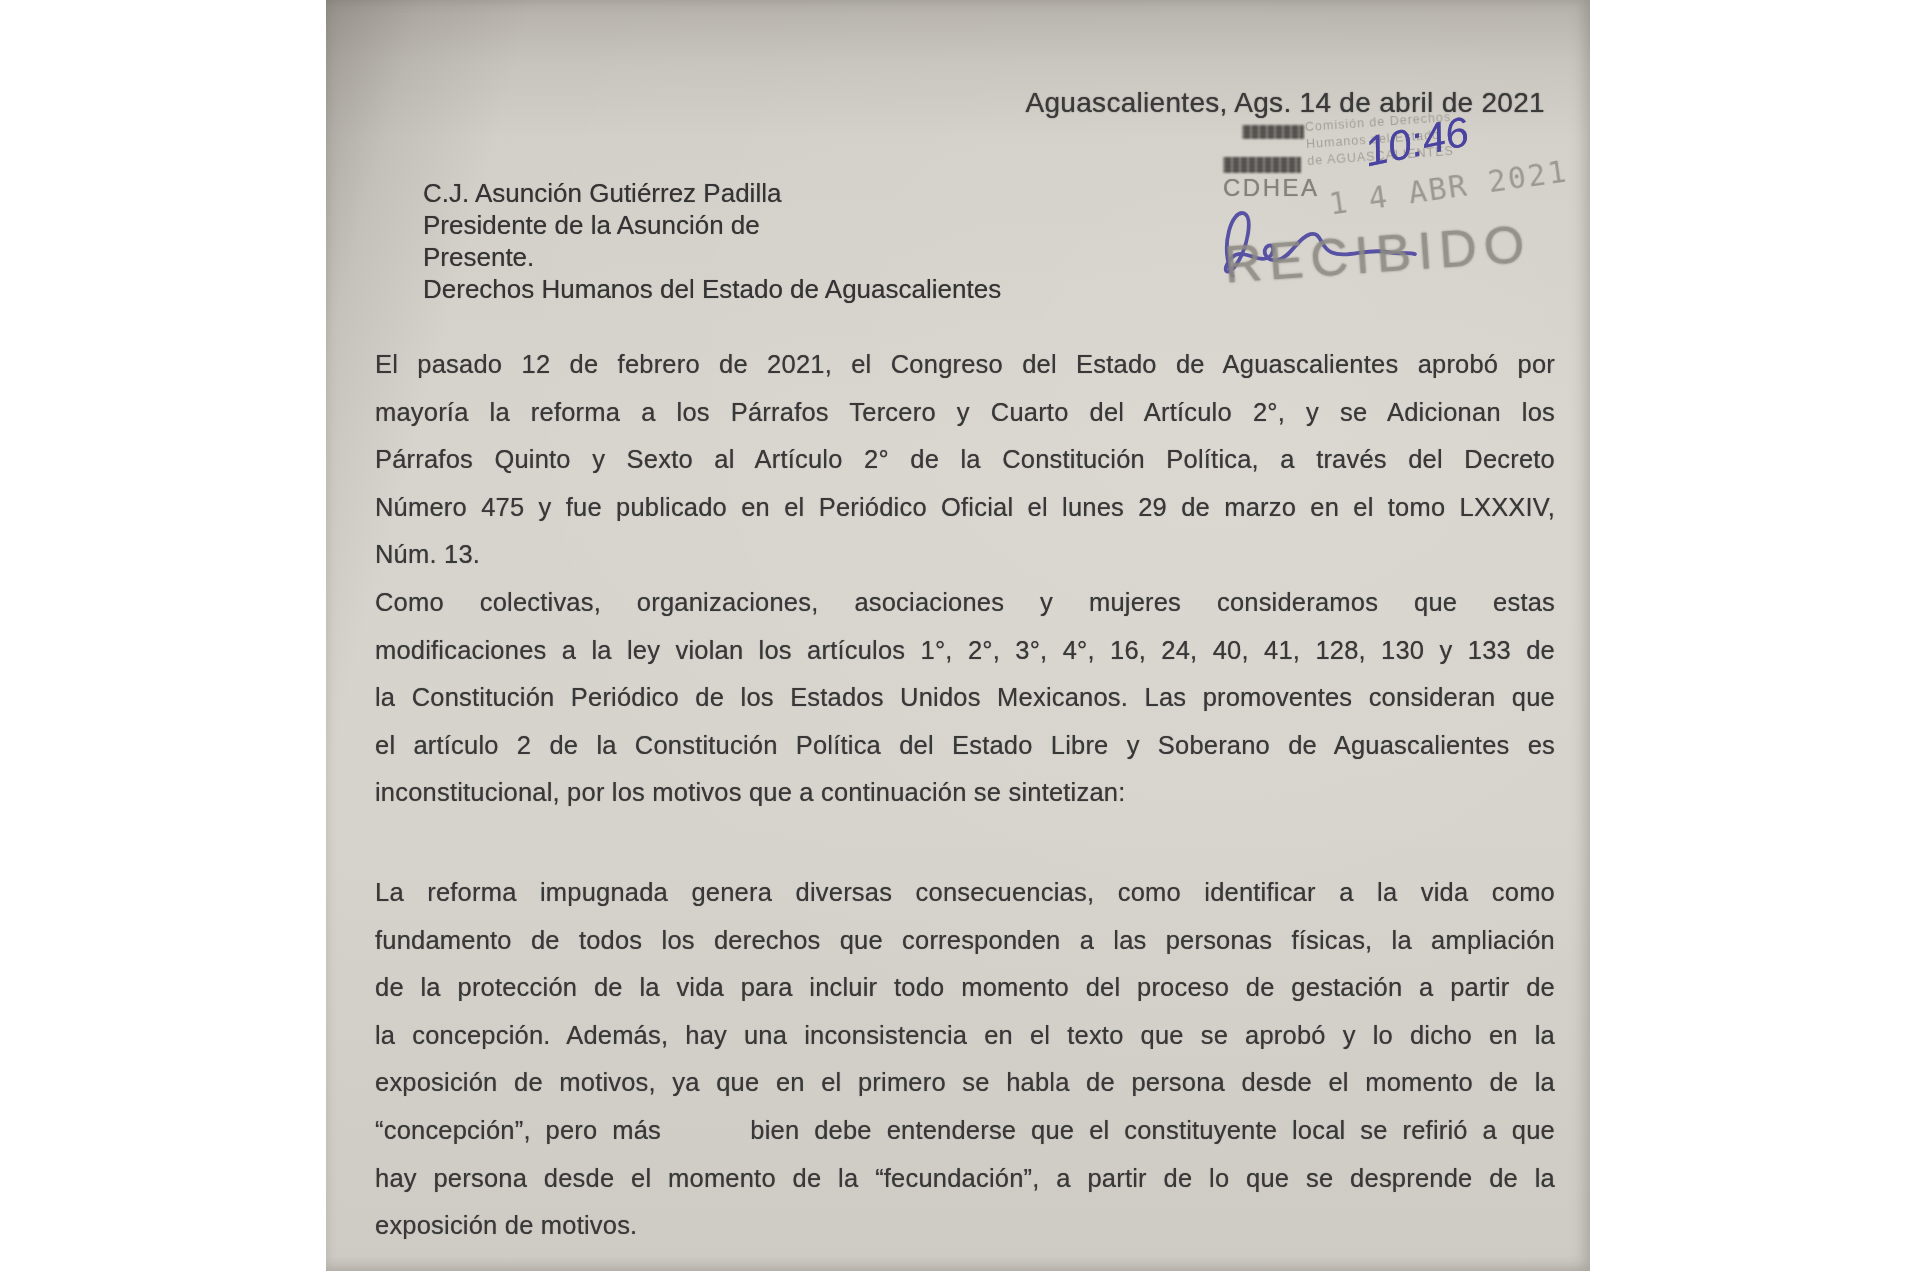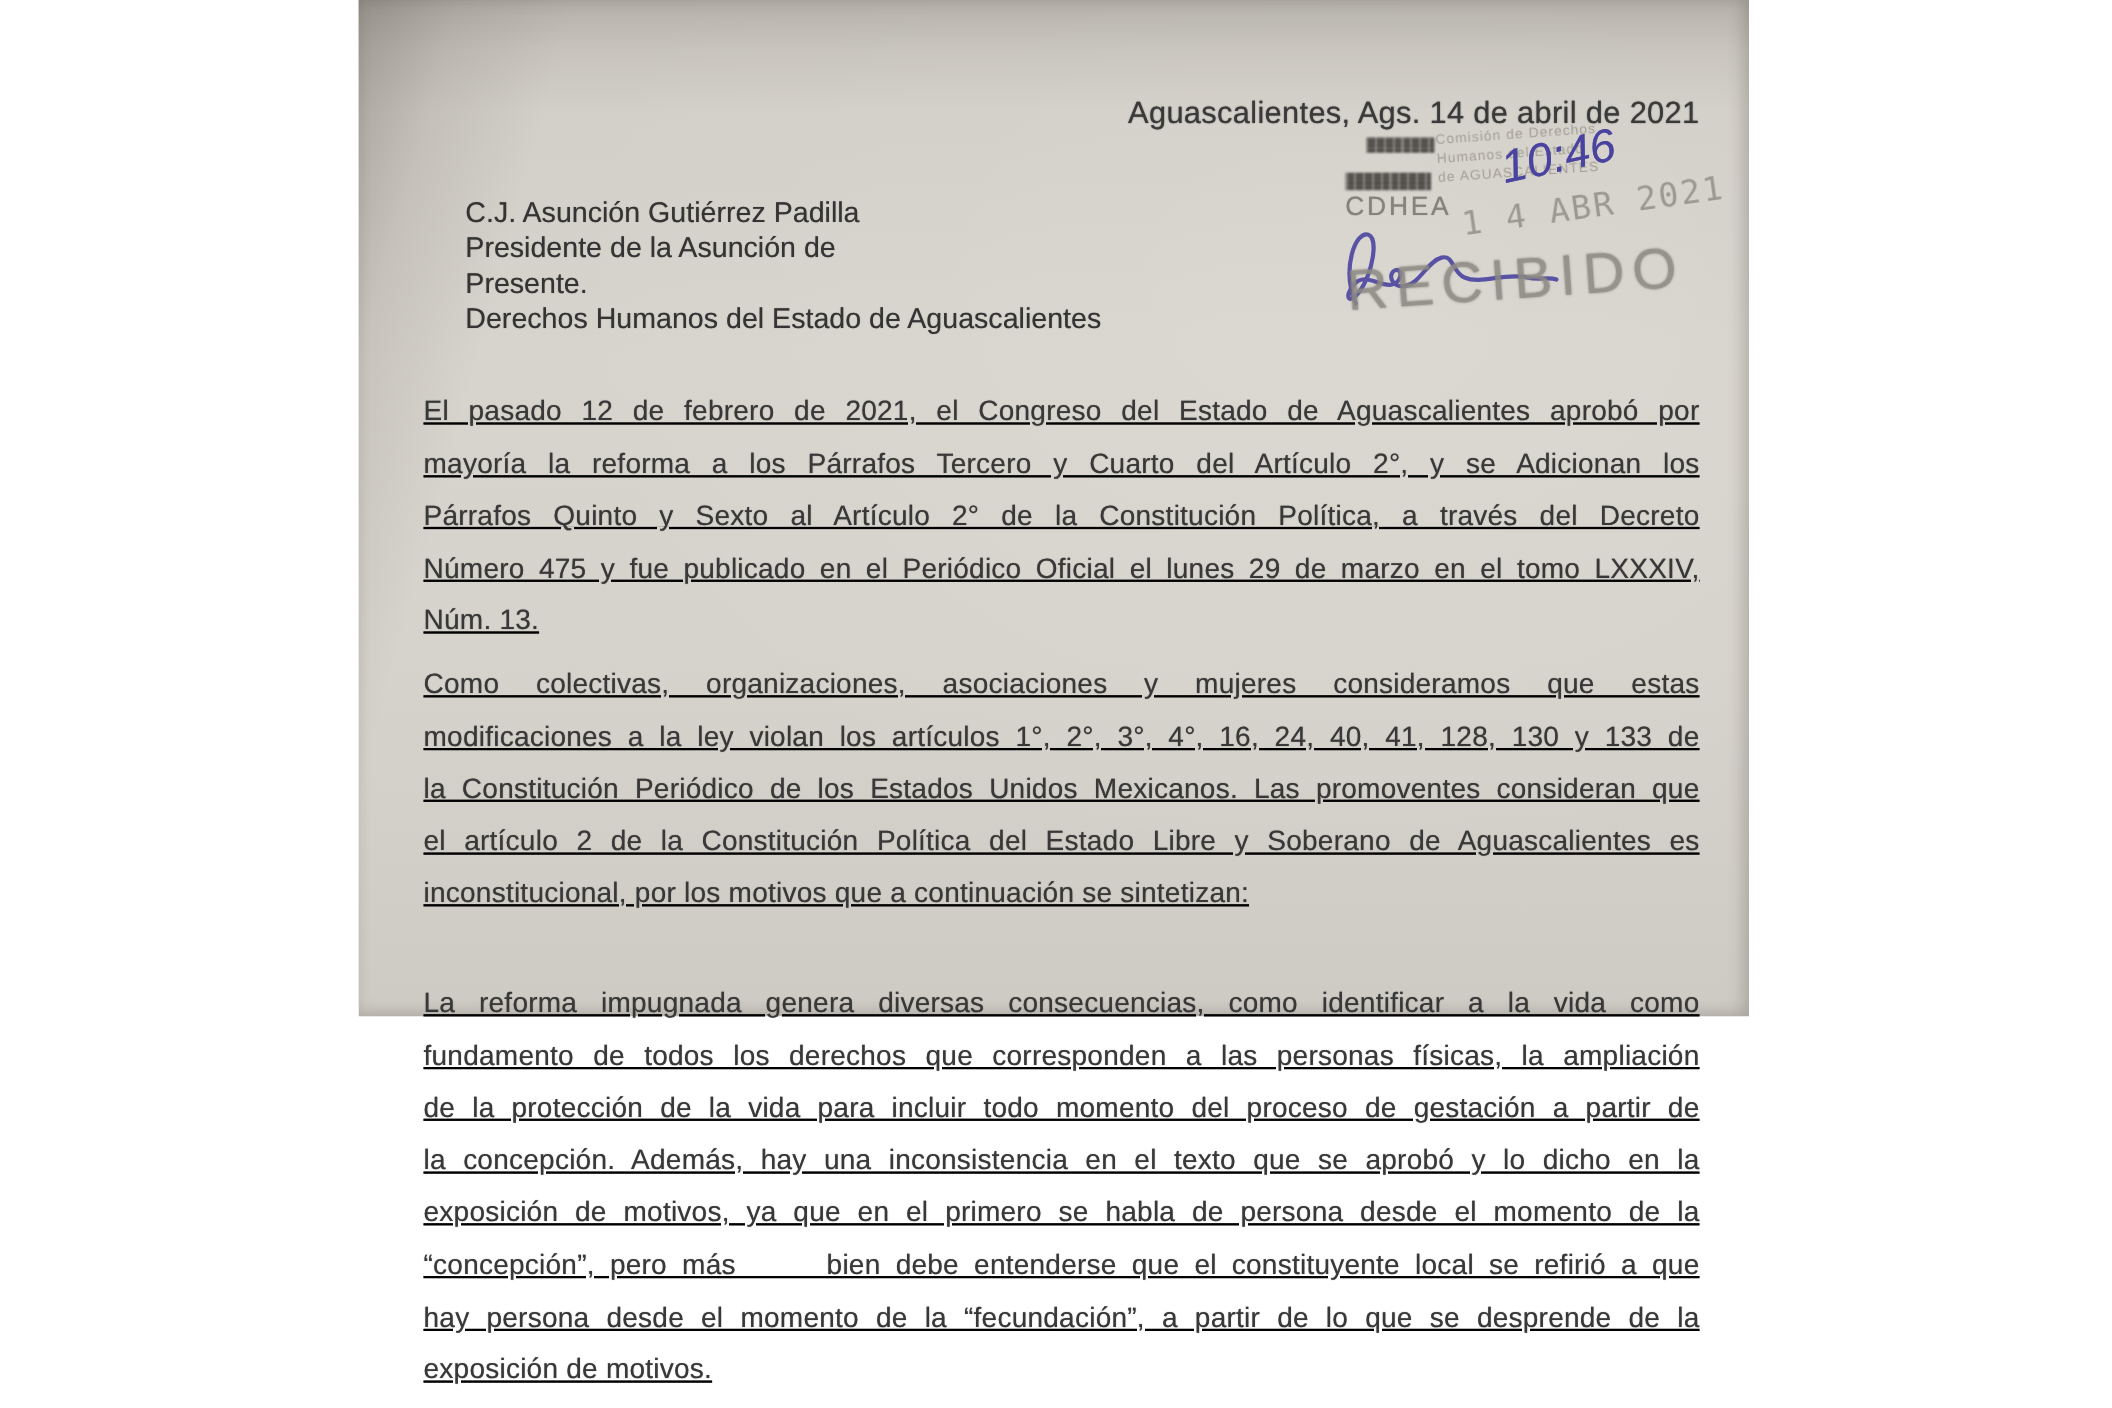--- a/index.html
+++ b/index.html
@@ -14,21 +14,21 @@
     height: 1280px;
     overflow: hidden;
     background: #ffffff;
   }
   
   .page {
     position: absolute;
     left: 326px;
     top: 0;
     width: 1264px;
-    height: 924px;
+    height: 1271px;
     background:
       linear-gradient(105deg, rgba(104,99,92,0.42) 0%, rgba(104,99,92,0.14) 6%, rgba(0,0,0,0) 13%),
       linear-gradient(180deg, rgba(116,110,102,0.30) 0%, rgba(116,110,102,0.10) 5%, rgba(0,0,0,0) 11%),
       radial-gradient(ellipse at 70% 30%, rgba(255,255,255,0.10), rgba(0,0,0,0) 60%),
       linear-gradient(180deg, #d0cdc6 0%, #d7d4cd 35%, #d6d3cc 65%, #cecbc4 100%);
     box-shadow: inset -7px 0 14px rgba(85,80,73,0.20), inset 0 -5px 12px rgba(85,80,73,0.14);
   }
   
   .dateline {
     position: absolute;
@@ -53,21 +53,21 @@
     color: #343434;
     text-shadow: 0 0 0.8px rgba(40,40,40,0.6);
   }
   
   .letter-body {
     position: absolute;
     left: 49px;
     top: 341px;
     width: 1180px;
   }
-  .paragraph { margin: 10px; text-decoration: underline; }
+  .paragraph { margin: 0; }
   .paragraph.spaced { margin-top: 52px; }
   .line {
     font-size: 25.5px;
     line-height: 47.6px;
     color: #383838;
     text-shadow: 0 0 0.9px rgba(45,45,45,0.65);
     text-align: justify;
     text-align-last: justify;
     letter-spacing: 0.2px;
   }

